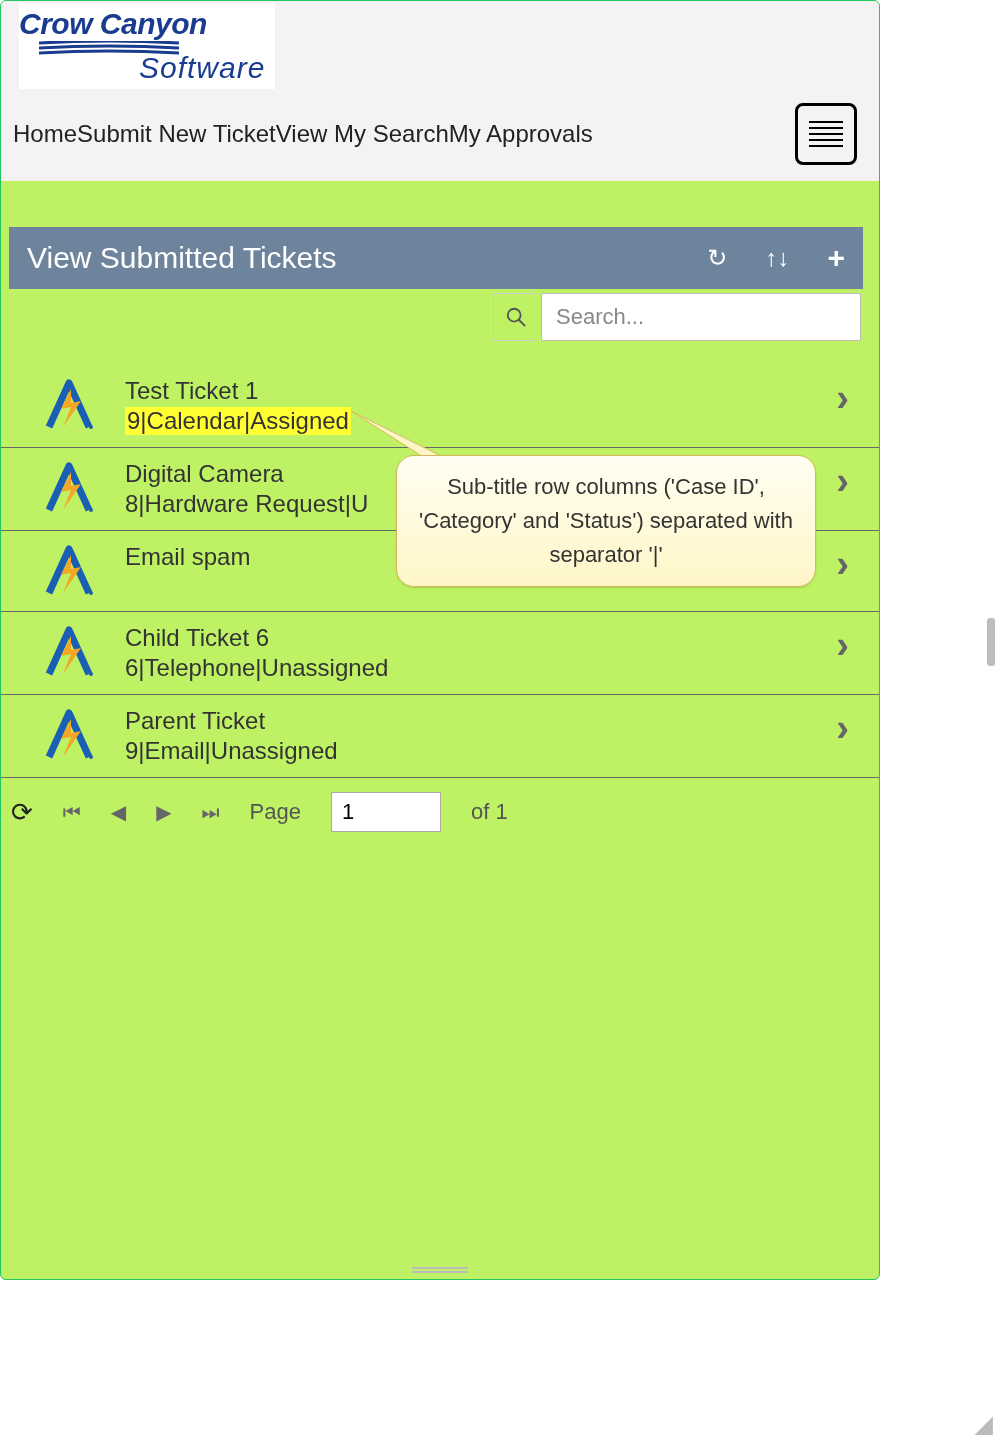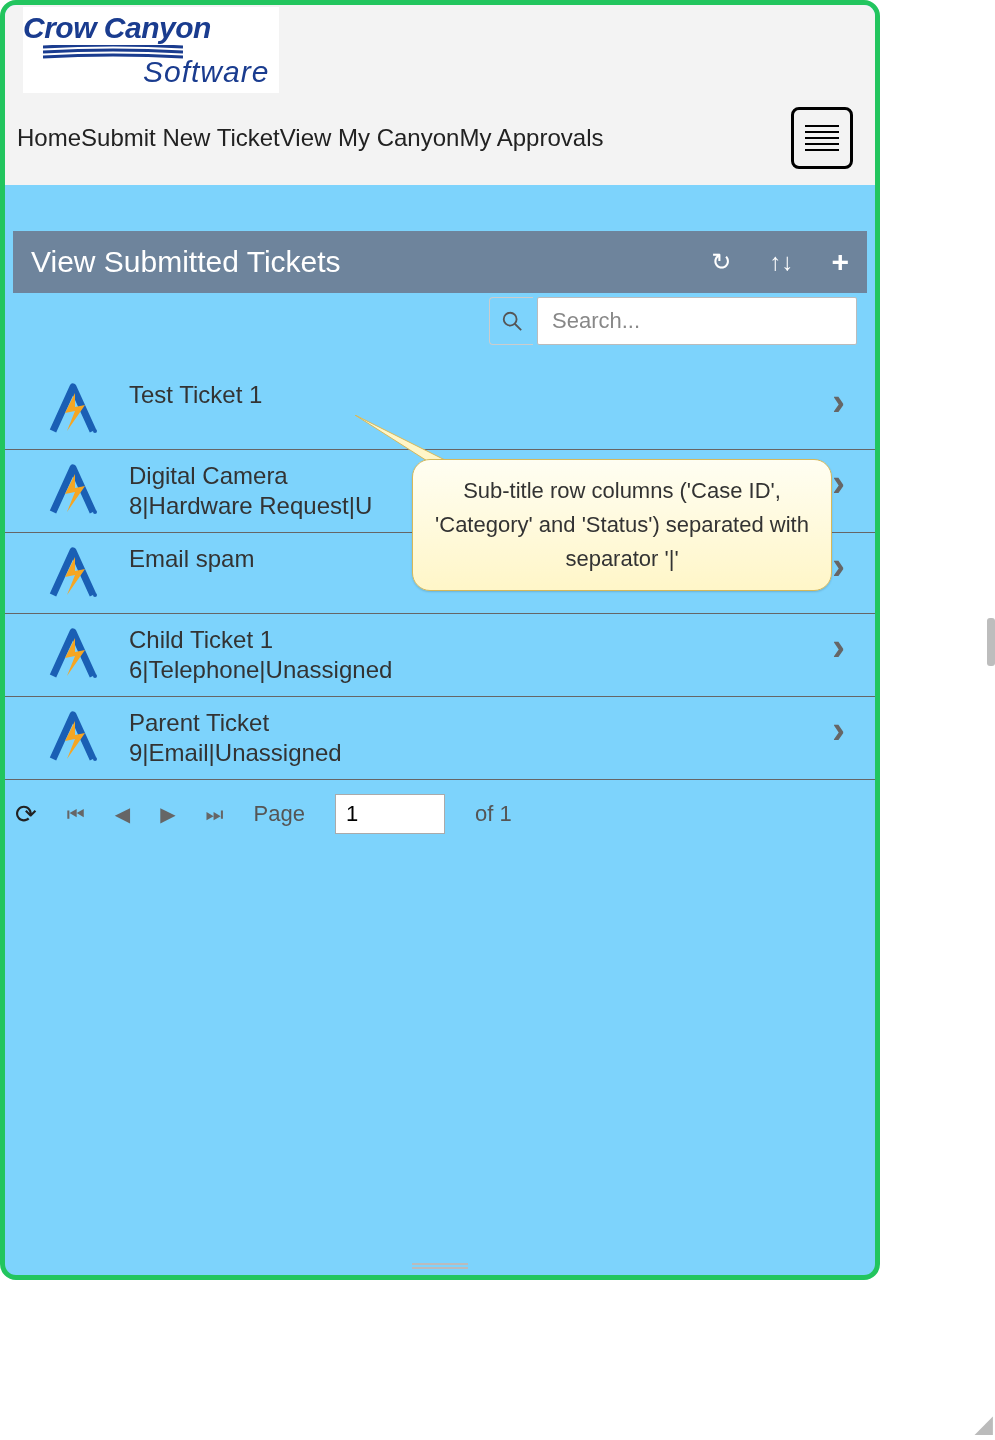--- a/index.html
+++ b/index.html
@@ -7,23 +7,23 @@
     font-family: "Segoe UI", Arial, sans-serif;
     background: #fff;
     width: 995px;
     height: 1440px;
     position: relative;
     overflow: hidden;
   }
   .app {
     width: 880px;
     height: 1280px;
-    border: 5px solid #22c55e;
-    border-radius: 16px;
-    background: #7dd3fc;
+    border: 1px solid #22c55e;
+    border-radius: 6px;
+    background: #bef264;
     position: relative;
     overflow: hidden;
   }
   .topbar {
     background: #f3f3f3;
     padding: 0 10px 8px 10px;
   }
   .logo-wrap {
     background: #fff;
     display: inline-block;
@@ -84,21 +84,21 @@
   }
   .content {
     padding: 0;
   }
   .section-header {
     background: #6e849c;
     color: #fff;
     display: flex;
     align-items: center;
     padding: 14px 18px;
-    margin: 46px 8px 0 8px;
+    margin: 46px 16px 0 8px;
   }
   .section-title {
     font-size: 30px;
     font-weight: 400;
     flex: 1;
   }
   .header-icons {
     display: flex;
     gap: 38px;
     align-items: center;
@@ -204,21 +204,20 @@
     background: linear-gradient(#fffef2, #fff6c8);
     border: 1px solid #d6b85a;
     border-radius: 18px;
     padding: 14px 20px;
     font-size: 22px;
     color: #333;
     text-align: center;
     line-height: 1.55;
     box-shadow: 0 1px 2px rgba(0,0,0,0.15);
     z-index: 5;
-    margin-left: 12px;
   }
   .callout-tail {
     position: absolute;
     left: 350px;
     top: 410px;
     width: 0; height: 0;
     z-index: 4;
   }
   .callout-tail svg { display:block; }
   .scroll-stub {
@@ -260,21 +259,21 @@
       <svg class="logo-swoosh" viewBox="0 0 140 14">
         <path d="M0 2 Q70 -2 140 2" stroke="#1a3c8f" stroke-width="3" fill="none"></path>
         <path d="M0 7 Q70 3 140 7" stroke="#1a3c8f" stroke-width="3" fill="none"></path>
         <path d="M0 12 Q70 8 140 12" stroke="#1a3c8f" stroke-width="3" fill="none"></path>
       </svg>
       <div class="logo-line2">Software</div>
     </div>
     <div class="nav">
       <a>Home</a>
       <a>Submit New Ticket</a>
-      <a>View My Canyon</a>
+      <a>View My Search</a>
       <a>My Approvals</a>
       <div class="hamburger-box">
         <span></span>
           <span></span>
           <span></span>
           <span></span>
           <span></span>
       </div>
     </div>
   </div>
@@ -301,20 +300,21 @@
 
     <div class="ticket-list" id="ticket-list">
         <div class="ticket-row">
           <div class="ticket-icon"><svg viewBox="0 0 56 56">
               <path d="M8 50 L28 6 L48 50" fill="none" stroke="#1a5fb4" stroke-width="7" stroke-linejoin="round"></path>
               <path d="M30 12 L20 32 L30 30 L22 50 L40 24 L30 26 Z" fill="#f5a623"></path>
               <circle cx="50" cy="50" r="2" fill="#1a5fb4"></circle>
             </svg></div>
           <div class="ticket-text">
             <div class="ticket-title">Test Ticket 1</div>
+            <div class="ticket-sub"><span class="highlight">9|Calendar|Assigned</span></div>
           </div>
           <div class="chevron">›</div>
         </div>
         <div class="ticket-row">
           <div class="ticket-icon"><svg viewBox="0 0 56 56">
               <path d="M8 50 L28 6 L48 50" fill="none" stroke="#1a5fb4" stroke-width="7" stroke-linejoin="round"></path>
               <path d="M30 12 L20 32 L30 30 L22 50 L40 24 L30 26 Z" fill="#f5a623"></path>
               <circle cx="50" cy="50" r="2" fill="#1a5fb4"></circle>
             </svg></div>
           <div class="ticket-text">
@@ -334,21 +334,21 @@
           </div>
           <div class="chevron">›</div>
         </div>
         <div class="ticket-row">
           <div class="ticket-icon"><svg viewBox="0 0 56 56">
               <path d="M8 50 L28 6 L48 50" fill="none" stroke="#1a5fb4" stroke-width="7" stroke-linejoin="round"></path>
               <path d="M30 12 L20 32 L30 30 L22 50 L40 24 L30 26 Z" fill="#f5a623"></path>
               <circle cx="50" cy="50" r="2" fill="#1a5fb4"></circle>
             </svg></div>
           <div class="ticket-text">
-            <div class="ticket-title">Child Ticket 1</div>
+            <div class="ticket-title">Child Ticket 6</div>
             <div class="ticket-sub">6|Telephone|Unassigned</div>
           </div>
           <div class="chevron">›</div>
         </div>
         <div class="ticket-row">
           <div class="ticket-icon"><svg viewBox="0 0 56 56">
               <path d="M8 50 L28 6 L48 50" fill="none" stroke="#1a5fb4" stroke-width="7" stroke-linejoin="round"></path>
               <path d="M30 12 L20 32 L30 30 L22 50 L40 24 L30 26 Z" fill="#f5a623"></path>
               <circle cx="50" cy="50" r="2" fill="#1a5fb4"></circle>
             </svg></div>

